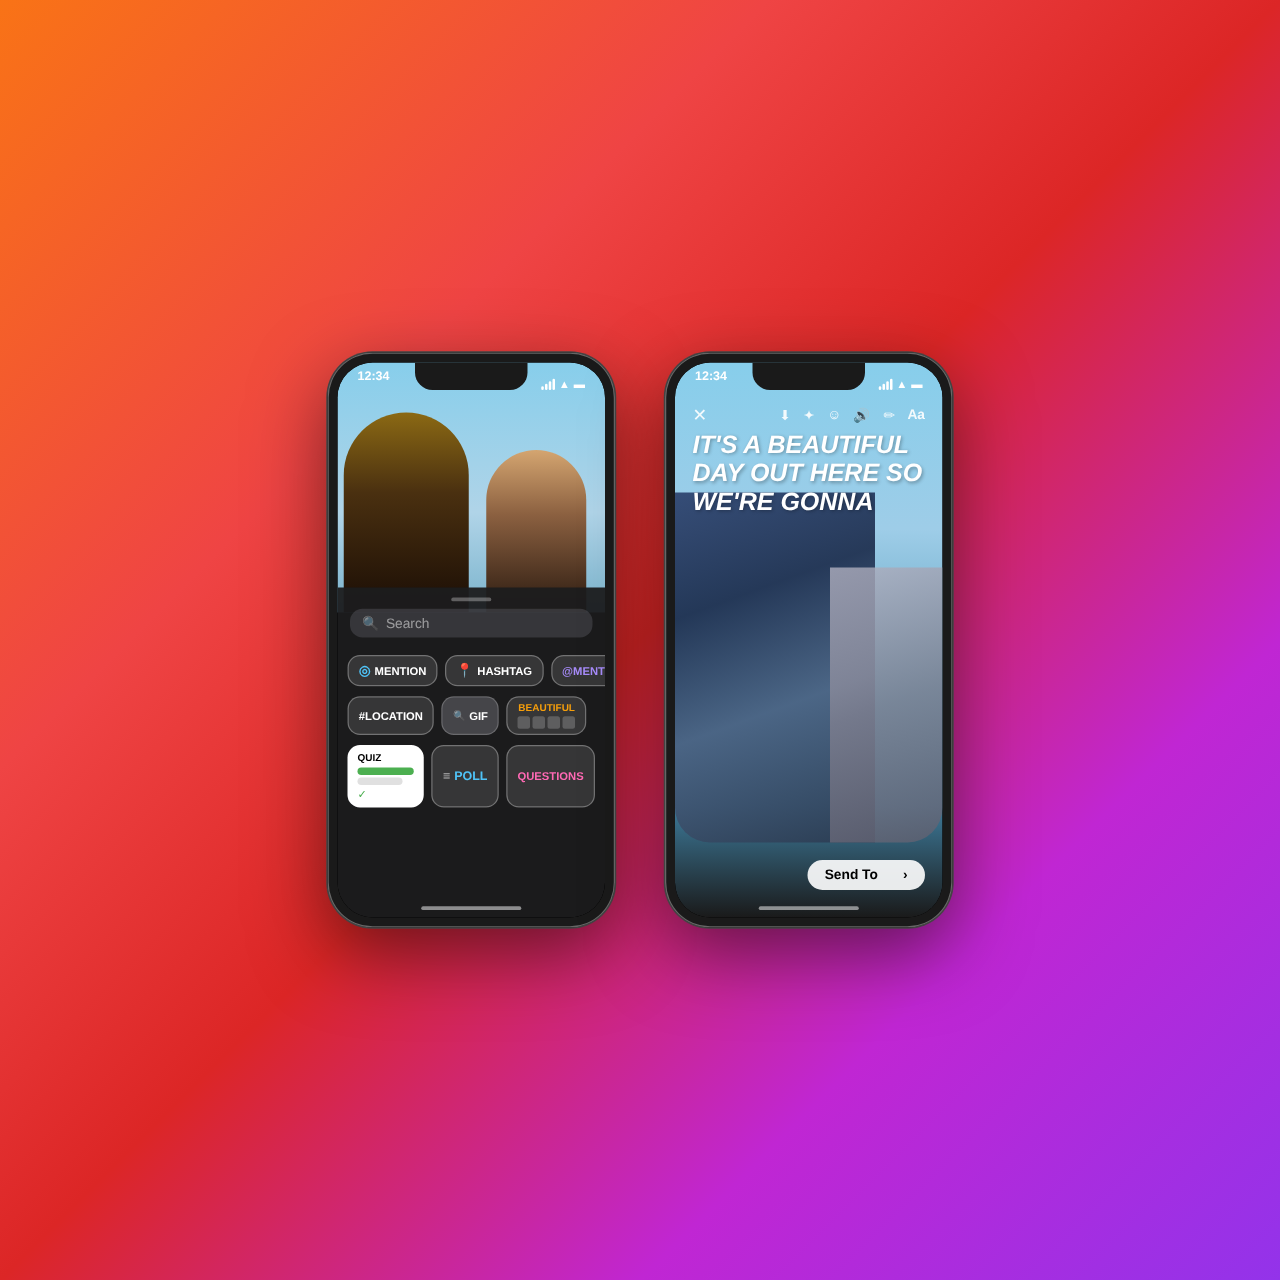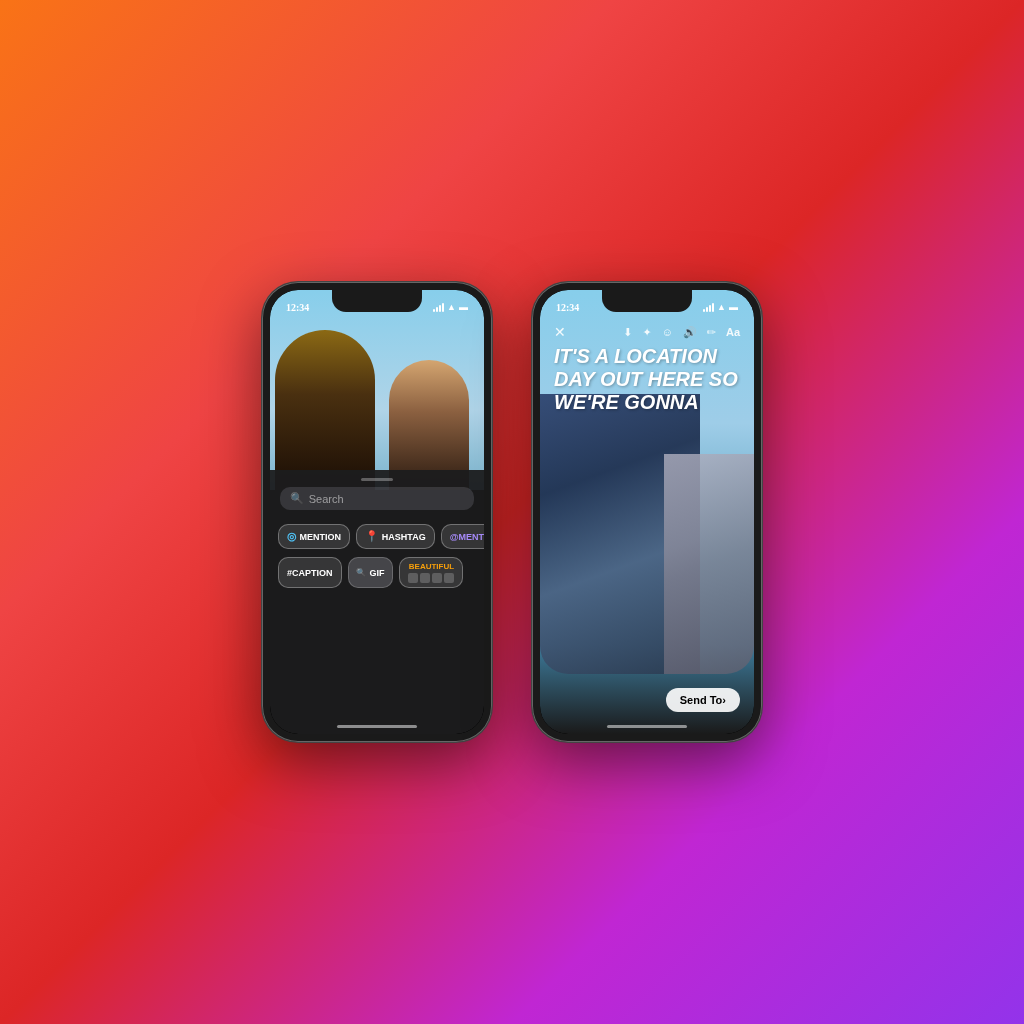--- a/index.html
+++ b/index.html
@@ -51,28 +51,26 @@
     }
 
     
     .status-bar {
       position: absolute;
       top: 0;
       left: 0;
       right: 0;
       height: 28px;
       display: flex;
-      align-items: center;
       justify-content: space-between;
       padding: 6px 16px 0;
       z-index: 50;
       font-size: 10px;
       font-weight: 600;
       color: #fff;
-      font-family: Liberation Serif, serif;
     }
 
     .status-time { font-size: 10px; font-weight: 700; }
 
     .status-icons {
       display: flex;
       align-items: center;
       gap: 3px;
     }
 
@@ -277,21 +275,21 @@
       bottom: 22px;
       right: 14px;
       background: rgba(255,255,255,0.9);
       color: #000;
       border-radius: 20px;
       padding: 6px 14px;
       font-size: 11px;
       font-weight: 600;
       display: flex;
       align-items: flex-start;
-      gap: 0;
+      gap: 20px;
       z-index: 50;
     }
 
     .home-indicator {
       position: absolute;
       bottom: 6px;
       left: 50%;
       transform: translateX(-50%);
       width: 80px;
       height: 3px;
@@ -408,37 +406,54 @@
             <span class="dot">📍</span>
             <span>HASHTAG</span>
           </div>
           <div class="sticker-btn sticker-mention">
             <span>@MENTION</span>
           </div>
         </div>
 
         <div class="sticker-row">
           <div class="sticker-btn sticker-hashtag">
-            <span>#CAPTION</span>
+            <span>#LOCATION</span>
           </div>
           <div class="sticker-btn sticker-gif">
             <span style="font-size:8px;opacity:0.6">🔍</span>
             <span>GIF</span>
           </div>
           <div class="sticker-btn sticker-countdown">
             <span>BEAUTIFUL</span>
             <div class="countdown-blocks">
               <div class="countdown-block"></div>
               <div class="countdown-block"></div>
               <div class="countdown-block"></div>
               <div class="countdown-block"></div>
             </div>
           </div>
         </div>
 
+        <div class="sticker-row">
+          <div class="sticker-quiz">
+            <div class="quiz-title">QUIZ</div>
+            <div class="quiz-bars">
+              <div class="quiz-bar quiz-bar-green"></div>
+              <div class="quiz-bar quiz-bar-gray"></div>
+            </div>
+            <div class="quiz-check">✓</div>
+          </div>
+          <div class="sticker-btn sticker-poll">
+            <span class="poll-icon">≡</span>
+            <span>POLL</span>
+          </div>
+          <div class="sticker-btn sticker-questions">
+            <span>QUESTIONS</span>
+          </div>
+        </div>
       </div>
     </div>
 
     <div class="home-indicator"></div>
   </div>
 </div>
 
 <div class="phone">
   <div class="phone-screen phone2-screen">
     <div class="phone-notch"></div>
@@ -466,21 +481,21 @@
       <div style="display:flex;gap:10px;align-items:center;">
         <span class="icon-btn" style="font-size:11px">⬇</span>
         <span class="icon-btn" style="font-size:11px">✦</span>
         <span class="icon-btn" style="font-size:11px">☺</span>
         <span class="icon-btn" style="font-size:11px">🔊</span>
         <span class="icon-btn" style="font-size:11px">✏</span>
         <span class="icon-btn" style="font-size:11px;font-weight:700">Aa</span>
       </div>
     </div>
 
-    <div class="story-overlay-text">IT'S A LOCATION DAY OUT HERE SO WE'RE GONNA</div>
+    <div class="story-overlay-text">IT'S A BEAUTIFUL DAY OUT HERE SO WE'RE GONNA</div>
 
     <div class="send-to-btn">
       <span>Send To</span>
       <span>›</span>
     </div>
 
     <div class="home-indicator"></div>
   </div>
 </div>
 

